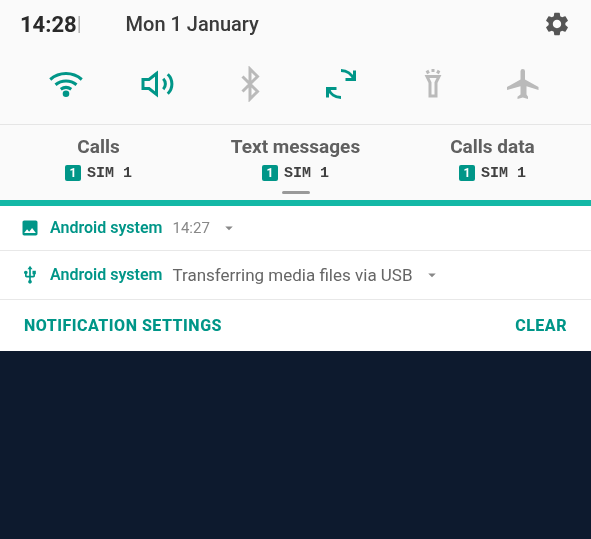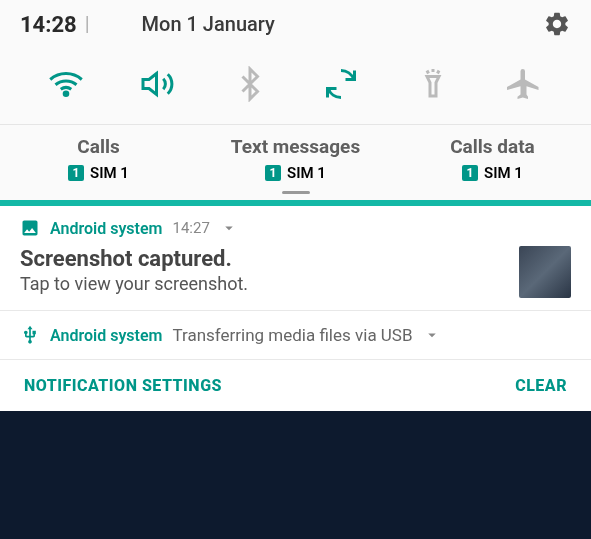--- a/index.html
+++ b/index.html
@@ -1,34 +1,34 @@
 <!DOCTYPE html>
 <html><head>
 <meta charset="utf-8">
 <style>
 * { margin: 0; padding: 0; box-sizing: border-box; font-family: -apple-system, BlinkMacSystemFont, 'Segoe UI', Roboto, sans-serif; }
 body { width: 591px; height: 539px; background: #0d1a2e; overflow: hidden; }
 .panel { background: #fafafa; }
-.status-row { display: flex; align-items: center; padding: 10px 20px; gap: 8px; }
+.status-row { display: flex; align-items: center; padding: 10px 20px; gap: 0; }
 .time { font-size: 22px; font-weight: 700; color: #2a2a2a; }
 .pipe { color: #b0b0b0; font-size: 20px; }
 .date { font-size: 20px; color: #3a3a3a; font-weight: 500; margin-left: 44px; }
 .spacer { flex: 1; }
 .gear { width: 28px; height: 28px; color: #555; cursor: pointer; }
 .toggles { display: flex; justify-content: space-around; padding: 14px 20px 18px 20px; border-bottom: 1px solid #e5e5e5; }
 .toggle { width: 44px; height: 44px; display: flex; align-items: center; justify-content: center; cursor: pointer; }
 .toggle svg { width: 36px; height: 36px; }
 .toggle.active { color: #009688; }
 .toggle.inactive { color: #bababa; }
 .sim-row { display: flex; padding: 10px 0 18px 0; border-bottom: 6px solid #14b8a6; position: relative; }
 .sim-item { flex: 1; text-align: center; padding: 0 10px; }
 .sim-title { font-size: 19px; font-weight: 700; color: #606060; margin-bottom: 4px; }
 .sim-sub { display: inline-flex; align-items: center; gap: 6px; }
 .sim-badge { background: #009688; color: #fff; font-size: 12px; font-weight: 700; width: 16px; height: 16px; display: inline-flex; align-items: center; justify-content: center; border-radius: 2px; }
-.sim-name { font-size: 15px; color: #000000; font-weight: 600; }
+.sim-name { font-size: 15px; color: #404040; font-weight: 600; font-family: Liberation Mono, monospace; }
 .handle { width: 28px; height: 3px; background: #999; border-radius: 2px; margin: 0 auto; position: absolute; bottom: 6px; left: 50%; transform: translateX(-50%); }
 .notif { padding: 12px 20px; border-bottom: 1px solid #e8e8e8; background: #fff; }
 .notif-header { display: flex; align-items: center; gap: 10px; }
 .notif-icon { width: 20px; height: 20px; color: #009688; }
 .notif-app { color: #009688; font-size: 16px; font-weight: 600; }
 .notif-time { color: #888; font-size: 15px; }
 .notif-chevron { color: #888; width: 18px; height: 18px; cursor: pointer; }
 .notif-body { display: flex; margin-top: 8px; gap: 12px; }
 .notif-text { flex: 1; }
 .notif-title { font-size: 22px; font-weight: 700; color: #444; }
@@ -125,27 +125,20 @@
     <div class="notif-header">
       <svg class="notif-icon" viewBox="0 0 24 24" fill="currentColor">
           <path d="M21 19V5c0-1.1-.9-2-2-2H5c-1.1 0-2 .9-2 2v14c0 1.1.9 2 2 2h14c1.1 0 2-.9 2-2zM8.5 13.5l2.5 3.01L14.5 12l4.5 6H5l3.5-4.5z"></path>
         </svg>
       <span class="notif-app">Android system</span>
       <span class="notif-time">14:27</span>
       <svg class="notif-chevron" viewBox="0 0 24 24" fill="currentColor">
           <path d="M7 10l5 5 5-5z"></path>
         </svg>
     </div>
-    <div class="notif-body">
-      <div class="notif-text">
-        <div class="notif-title">Screenshot captured.</div>
-        <div class="notif-desc">Tap to view your screenshot.</div>
-      </div>
-      <div class="notif-thumb"></div>
-    </div>
   </div>
 
   <div class="notif2">
     <div class="notif2-row">
       <svg class="notif-icon" viewBox="0 0 24 24" fill="currentColor">
           <path d="M15 7v4h1v2h-3V5h2l-3-4-3 4h2v8H8v-2.07c.7-.37 1.2-1.08 1.2-1.93 0-1.21-.99-2.2-2.2-2.2s-2.2.99-2.2 2.2c0 .85.5 1.56 1.2 1.93V13c0 1.11.89 2 2 2h3v3.05c-.71.37-1.2 1.1-1.2 1.95 0 1.22.99 2.2 2.2 2.2s2.2-.98 2.2-2.2c0-.85-.49-1.58-1.2-1.95V15h3c1.11 0 2-.89 2-2v-2h1V7h-4z"></path>
         </svg>
       <span class="notif-app">Android system</span>
       <span class="notif2-extra">Transferring media files via USB</span>
       <svg class="notif-chevron" viewBox="0 0 24 24" fill="currentColor">

